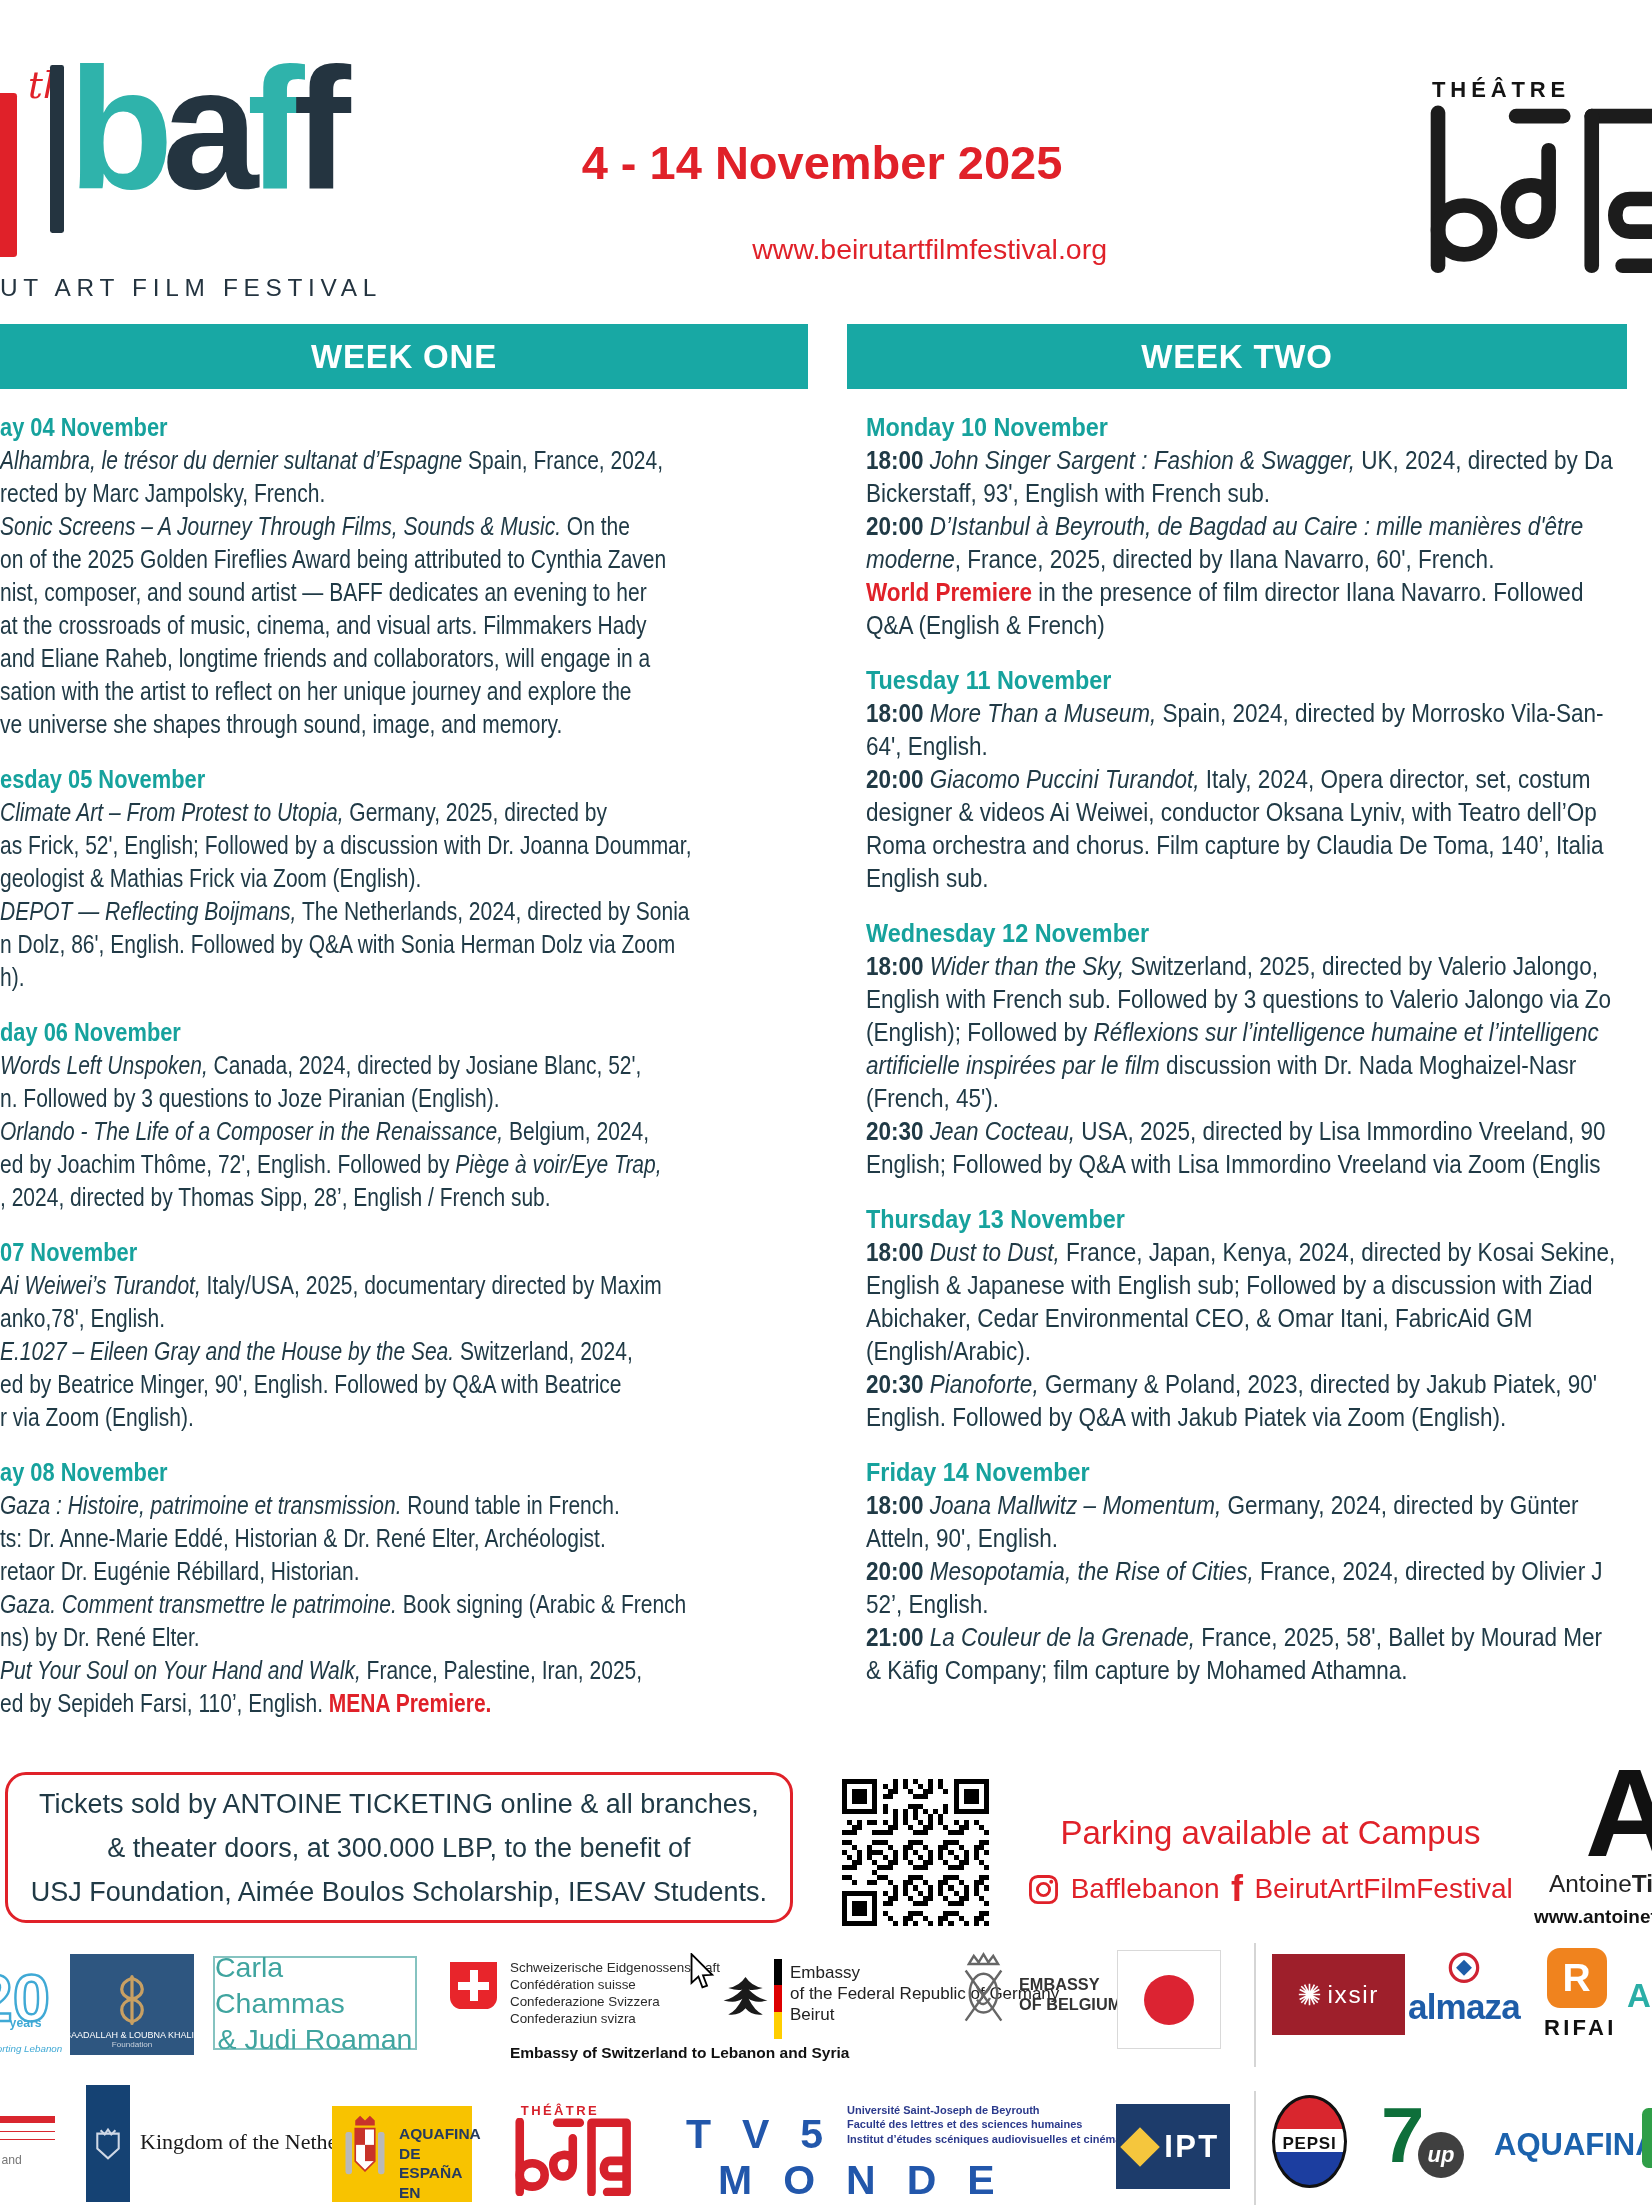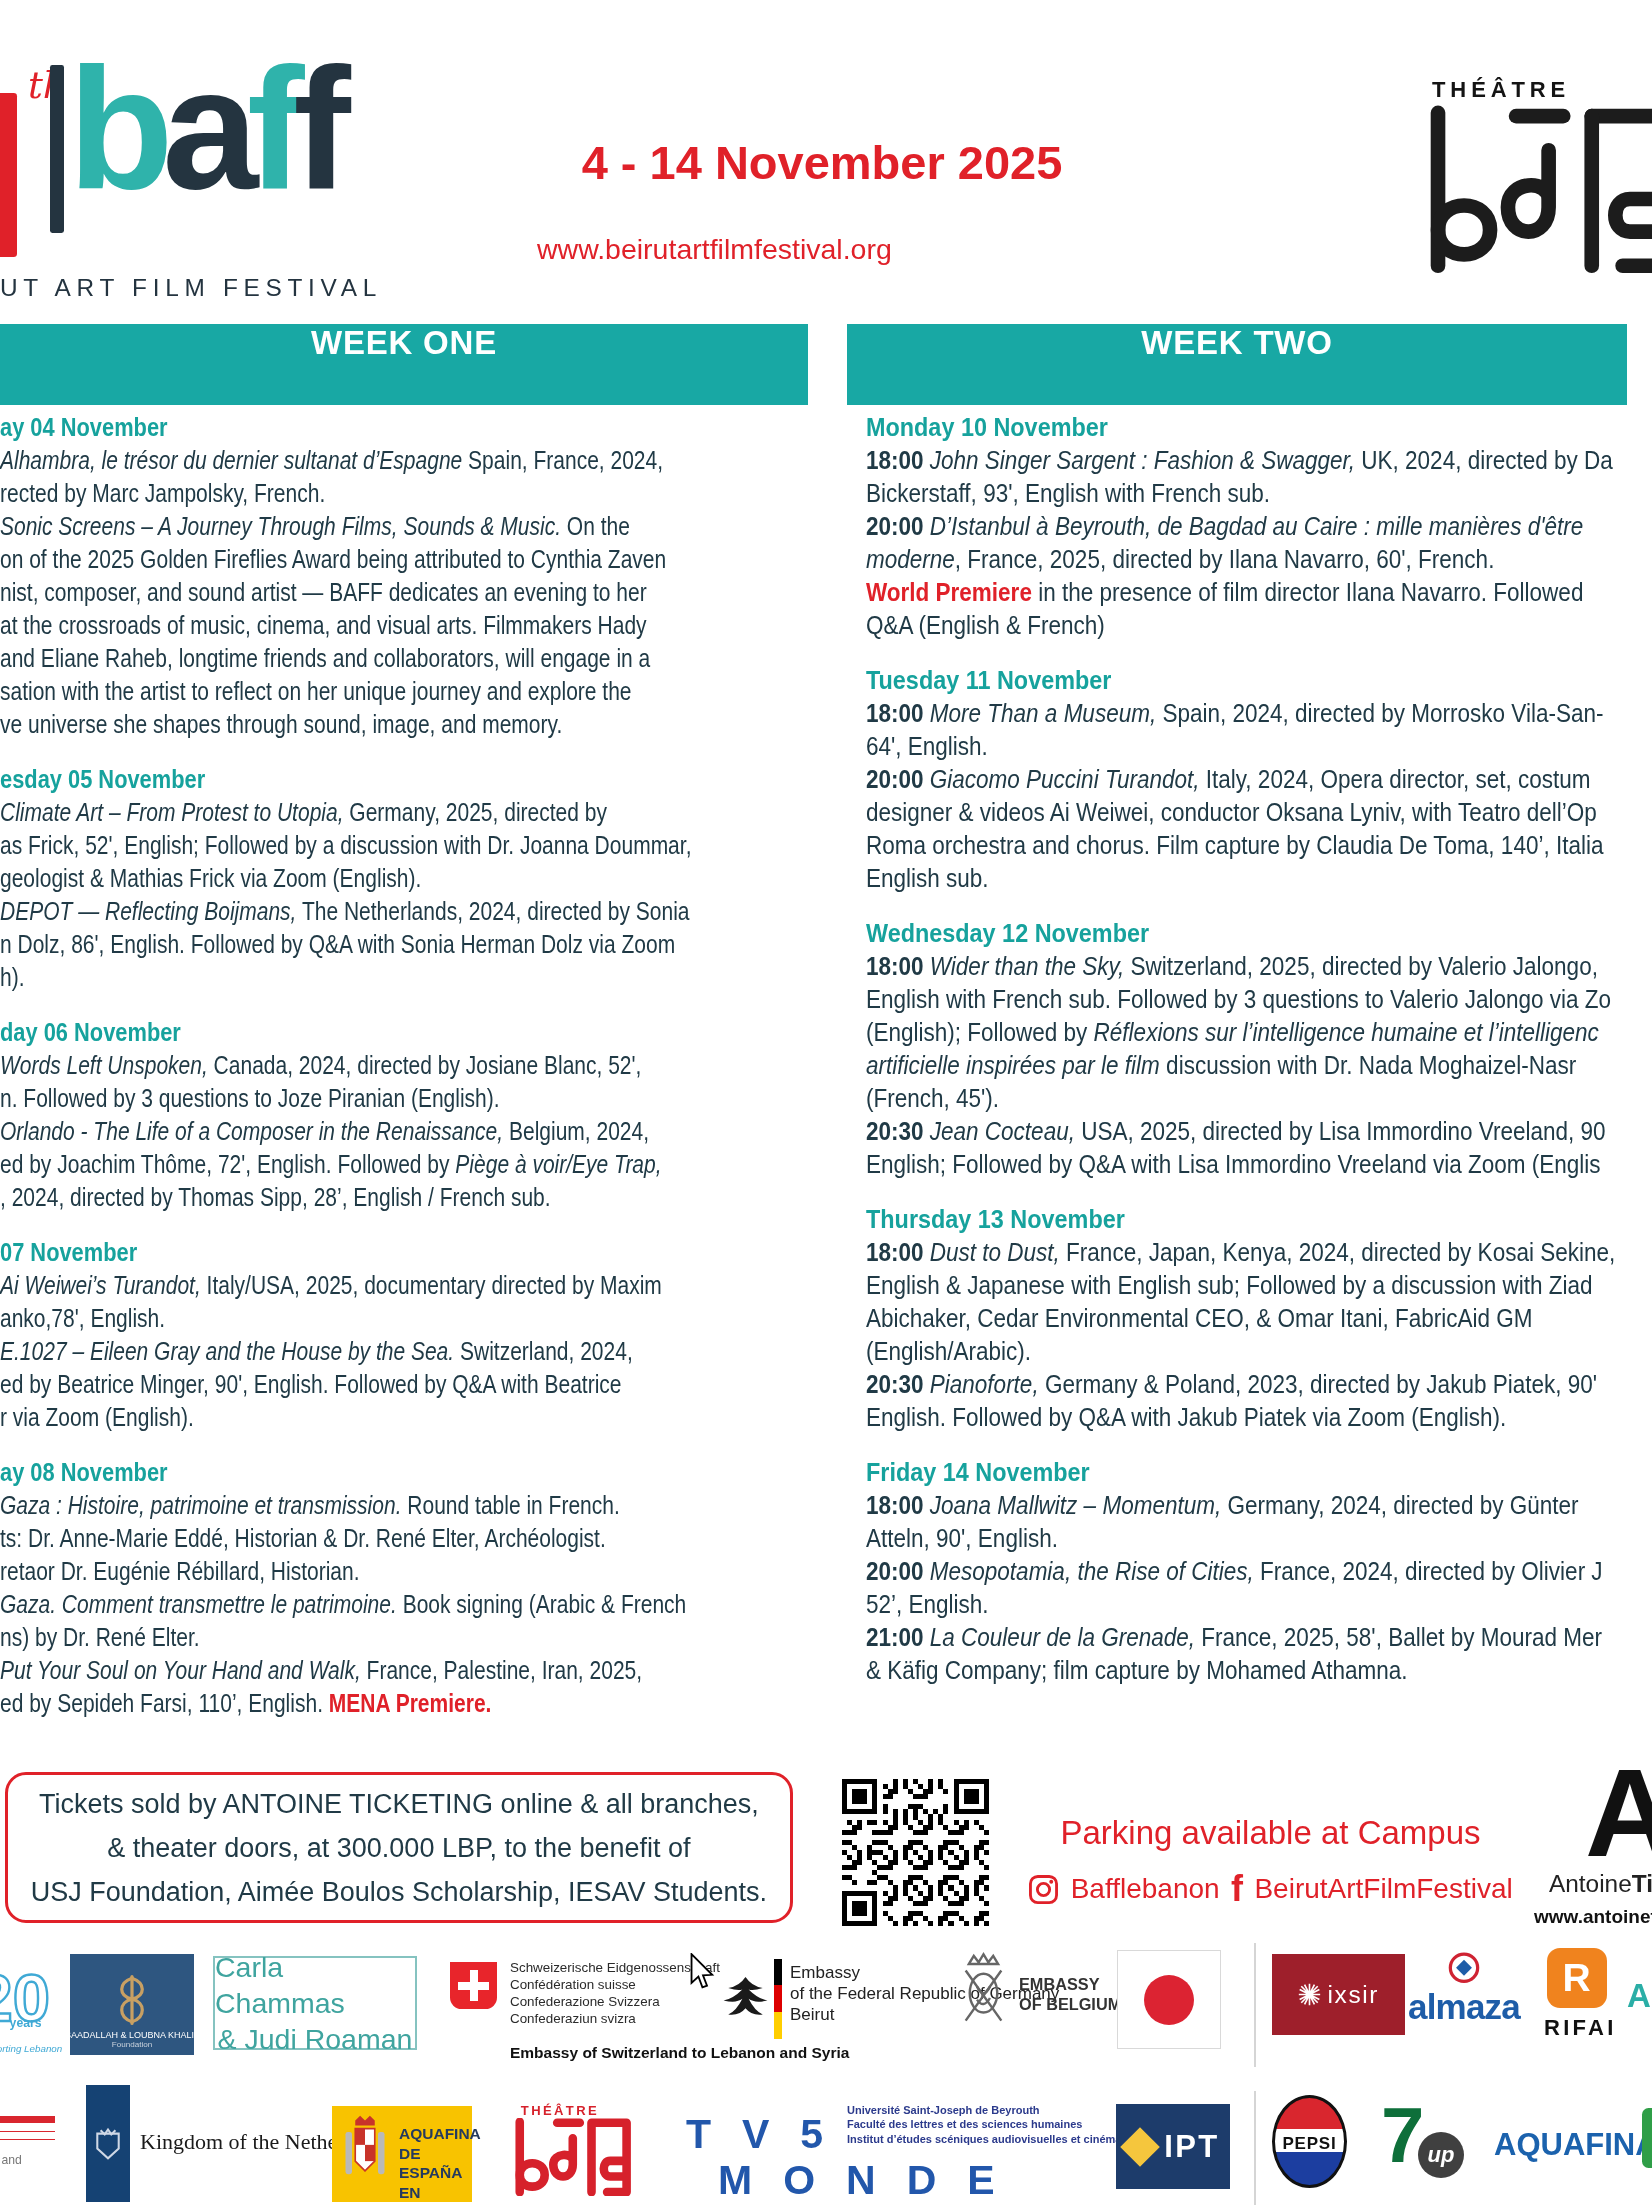--- a/index.html
+++ b/index.html
@@ -6,26 +6,26 @@
   .page{position:relative;width:1652px;height:2205px;background:#ffffff;overflow:hidden;
         font-family:"Liberation Sans",sans-serif;color:#203a46;}
   
   .baff-red-bar{position:absolute;left:-6.5px;top:93px;width:23px;height:164px;background:#e02129;border-radius:3.3px;}
   .baff-th{position:absolute;left:28px;top:64px;color:#e02129;font-size:37px;font-style:italic;font-family:"DejaVu Serif",serif;}
   .baff-dark-bar{position:absolute;left:50px;top:65px;width:14px;height:168px;background:#243440;border-radius:2.4px;}
   .baff-word{position:absolute;left:68px;top:42px;font-size:173px;font-weight:bold;letter-spacing:-11.4px;line-height:1;}
   .lb{color:#2fb3ab}.ld{color:#243440}
   .baff-tagline{position:absolute;left:0;top:274px;font-size:24.4px;letter-spacing:5.7px;color:#243440;white-space:nowrap;}
   .hdr-dates{position:absolute;left:537px;top:135px;width:570px;text-align:center;font-size:47px;font-weight:bold;color:#e02129;}
-  .hdr-site{position:absolute;left:537px;top:233px;width:570px;text-align:left;font-size:28.5px;font-weight:500;color:#e02129;}
+  .hdr-site{position:absolute;left:537px;top:233px;width:570px;text-align:right;font-size:28.5px;font-weight:500;color:#e02129;}
   .theatre-label{position:absolute;left:1432px;top:77px;font-size:22px;font-weight:bold;letter-spacing:4.9px;color:#141414;}
   .theatre-mark{position:absolute;left:1425px;top:103px;}
   
-  .week-bar{position:absolute;top:324px;height:81px;background:#18a8a4;color:#fff;font-weight:bold;font-size:33px;
-            display:flex;align-items:flex-start;justify-content:center;letter-spacing:0.8px;}
+  .week-bar{position:absolute;top:324px;height:65px;background:#18a8a4;color:#fff;font-weight:bold;font-size:33px;
+            display:flex;align-items:center;justify-content:center;letter-spacing:0.8px;}
   .bar-one{left:0;width:808px;}
   .bar-two{left:847px;width:780px;}
   
   .col{position:absolute;top:411px;transform-origin:0 0;}
   .col-left{left:0;width:945px;transform:scaleX(0.84);}
   .col-right{left:866px;width:945px;transform:scaleX(0.90);}
   .day-block{margin-bottom:22px;}
   .day-heading{font-size:26px;font-weight:bold;color:#16a29d;line-height:33px;white-space:nowrap;}
   .line{font-size:25px;line-height:33px;white-space:nowrap;}
   .seg-n{font-style:normal;}

